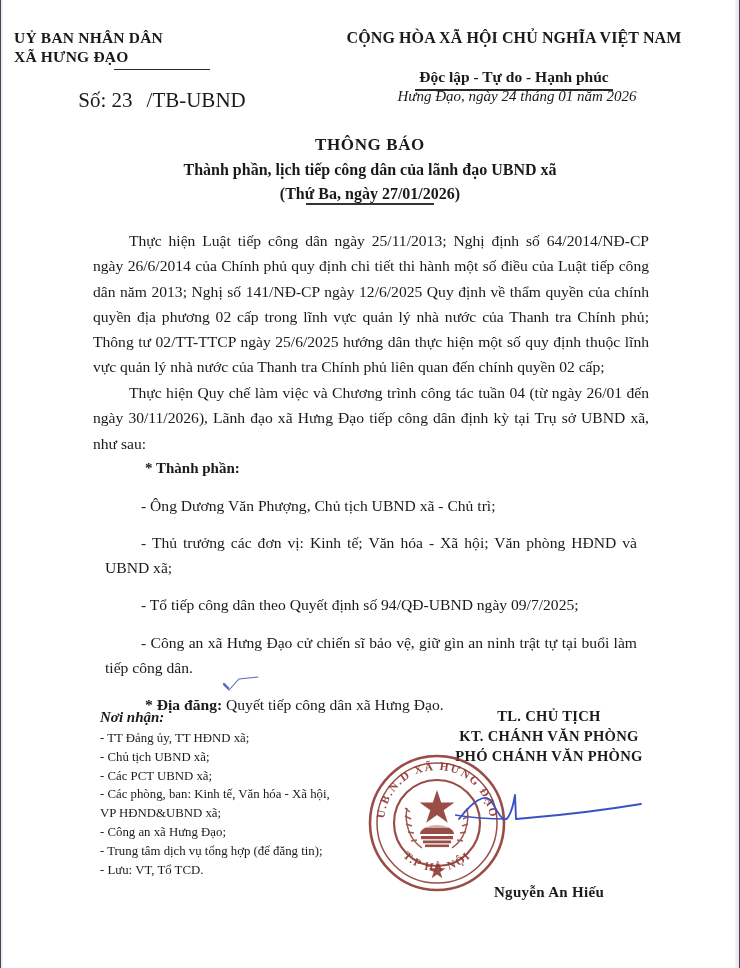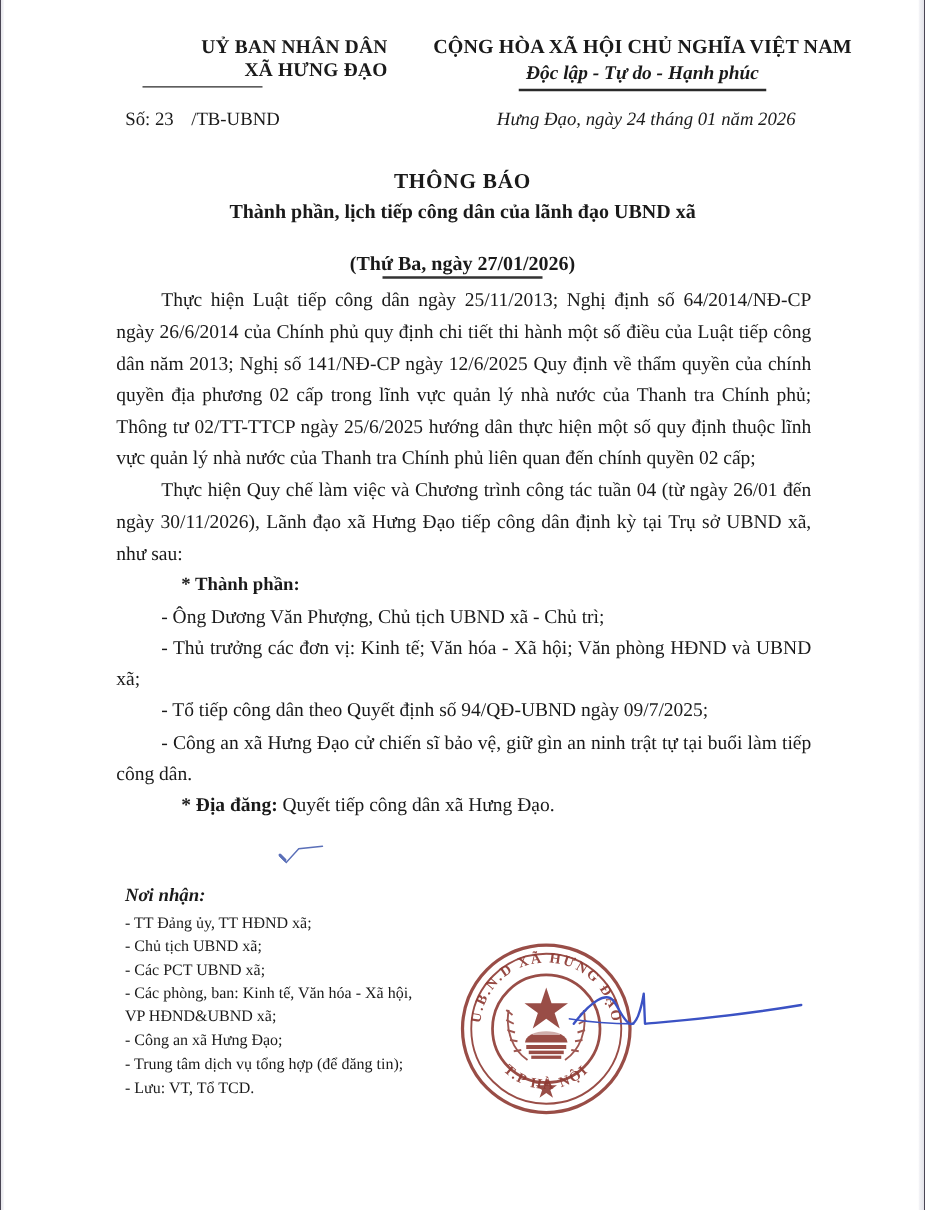--- a/index.html
+++ b/index.html
@@ -39,21 +39,21 @@
 
   
   .header {
     position: absolute;
     top: 28px; left: 0; right: 0;
     display: flex;
   }
   .hdr-left {
     width: 296px;
     margin-left: 14px;
-    text-align: right;
+    text-align: left;
     font-family: Liberation Serif, serif;
   }
   .hdr-right {
     flex: 1;
     text-align: center;
     padding-right: 22px;
   }
   .org-line1 {
     font-size: 15.5px;
     font-weight: bold;
@@ -78,40 +78,39 @@
     font-size: 16px;
     font-weight: bold;
     letter-spacing: 0.1px;
     line-height: 1.25;
     white-space: nowrap;
   }
   .nation-line2 {
     font-size: 15.5px;
     font-weight: bold;
     line-height: 1.3;
-    margin-top: 1px;
-    font-style: italic;
+    margin-top: 19px;
   }
   .rule-mid {
     width: 198px;
     height: 1.6px;
     background: #2a2a2a;
     margin: 2px auto 0;
   }
 
   .subhdr {
     position: absolute;
     top: 88px; left: 0; right: 0;
     display: flex;
   }
   .docnum {
     width: 296px;
     margin-left: 14px;
     text-align: center;
-    font-size: 15px;
+    font-size: 21px;
   }
   .docnum .gap { display: inline-block; width: 14px; }
   .dateline {
     flex: 1;
     text-align: center;
     padding-right: 16px;
     font-size: 15px;
     font-style: italic;
   }
 
@@ -132,21 +131,21 @@
     font-weight: bold;
     line-height: 1.45;
     margin-top: 2px;
   }
   .title-date {
     font-size: 16px;
     font-weight: bold;
     line-height: 1.45;
     display: inline-block;
     position: relative;
-    margin-top: 19px;
+    margin-top: 1px;
   }
   .rule-title {
     width: 128px;
     height: 1.5px;
     background: #333;
     margin: 0 auto;
     position: relative;
     top: -2px;
   }
 
@@ -163,21 +162,21 @@
     text-align: justify;
     text-justify: inter-word;
     text-indent: 36px;
     margin: 0 0 0.5px 0;
   }
   .bullet {
     font-size: 15.6px;
     line-height: 1.62;
     text-align: justify;
     text-indent: 36px;
-    margin: 0;
+    margin: 12px;
   }
   .star-head {
     font-size: 15px;
     line-height: 1.62;
     font-weight: bold;
     text-indent: 52px;
     margin: 0;
   }
   .star-line {
     font-size: 15.6px;
@@ -324,20 +323,26 @@
         <div class="recip-item">- TT Đảng ủy, TT HĐND xã;</div>
         <div class="recip-item">- Chủ tịch UBND xã;</div>
         <div class="recip-item">- Các PCT UBND xã;</div>
         <div class="recip-item">- Các phòng, ban: Kinh tế, Văn hóa - Xã hội,</div>
         <div class="recip-item">VP HĐND&amp;UBND xã;</div>
         <div class="recip-item">- Công an xã Hưng Đạo;</div>
         <div class="recip-item">- Trung tâm dịch vụ tổng hợp (để đăng tin);</div>
         <div class="recip-item">- Lưu: VT, Tổ TCD.</div>
       </div>
 
+      <div class="signature">
+        <div class="sig-line">TL. CHỦ TỊCH</div>
+        <div class="sig-line">KT. CHÁNH VĂN PHÒNG</div>
+        <div class="sig-line">PHÓ CHÁNH VĂN PHÒNG</div>
+        <div class="sig-name">Nguyễn An Hiếu</div>
+      </div>
     </div>
 
     <svg class="stamp" viewBox="0 0 142 142">
       <defs>
         <path id="arcTop" d="M 18 71 A 53 53 0 0 1 124 71"></path>
         <path id="arcBot" d="M 23 71 A 48 48 0 0 0 119 71"></path>
       </defs>
       <g stroke="#8e3a33" fill="none" opacity="0.9">
         <circle cx="71" cy="71" r="67" stroke-width="2.6"></circle>
         <circle cx="71" cy="71" r="60" stroke-width="1.5"></circle>

